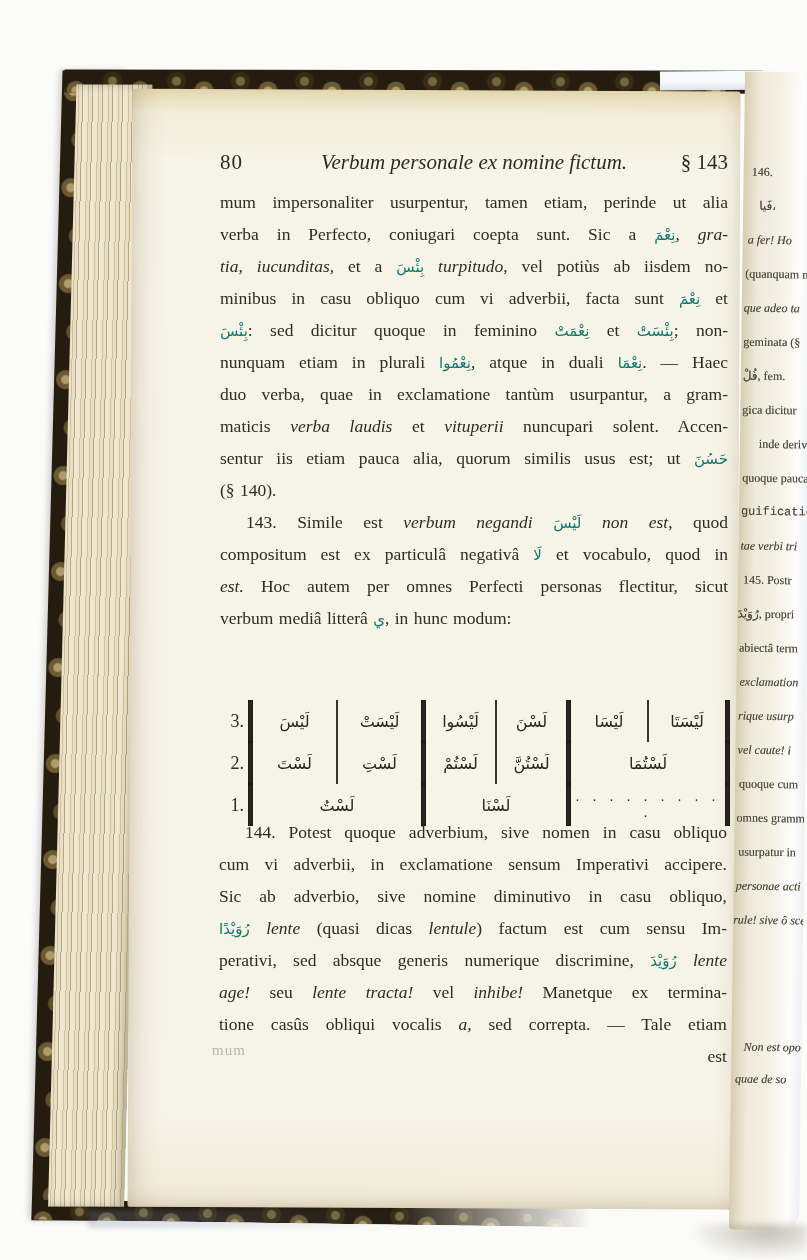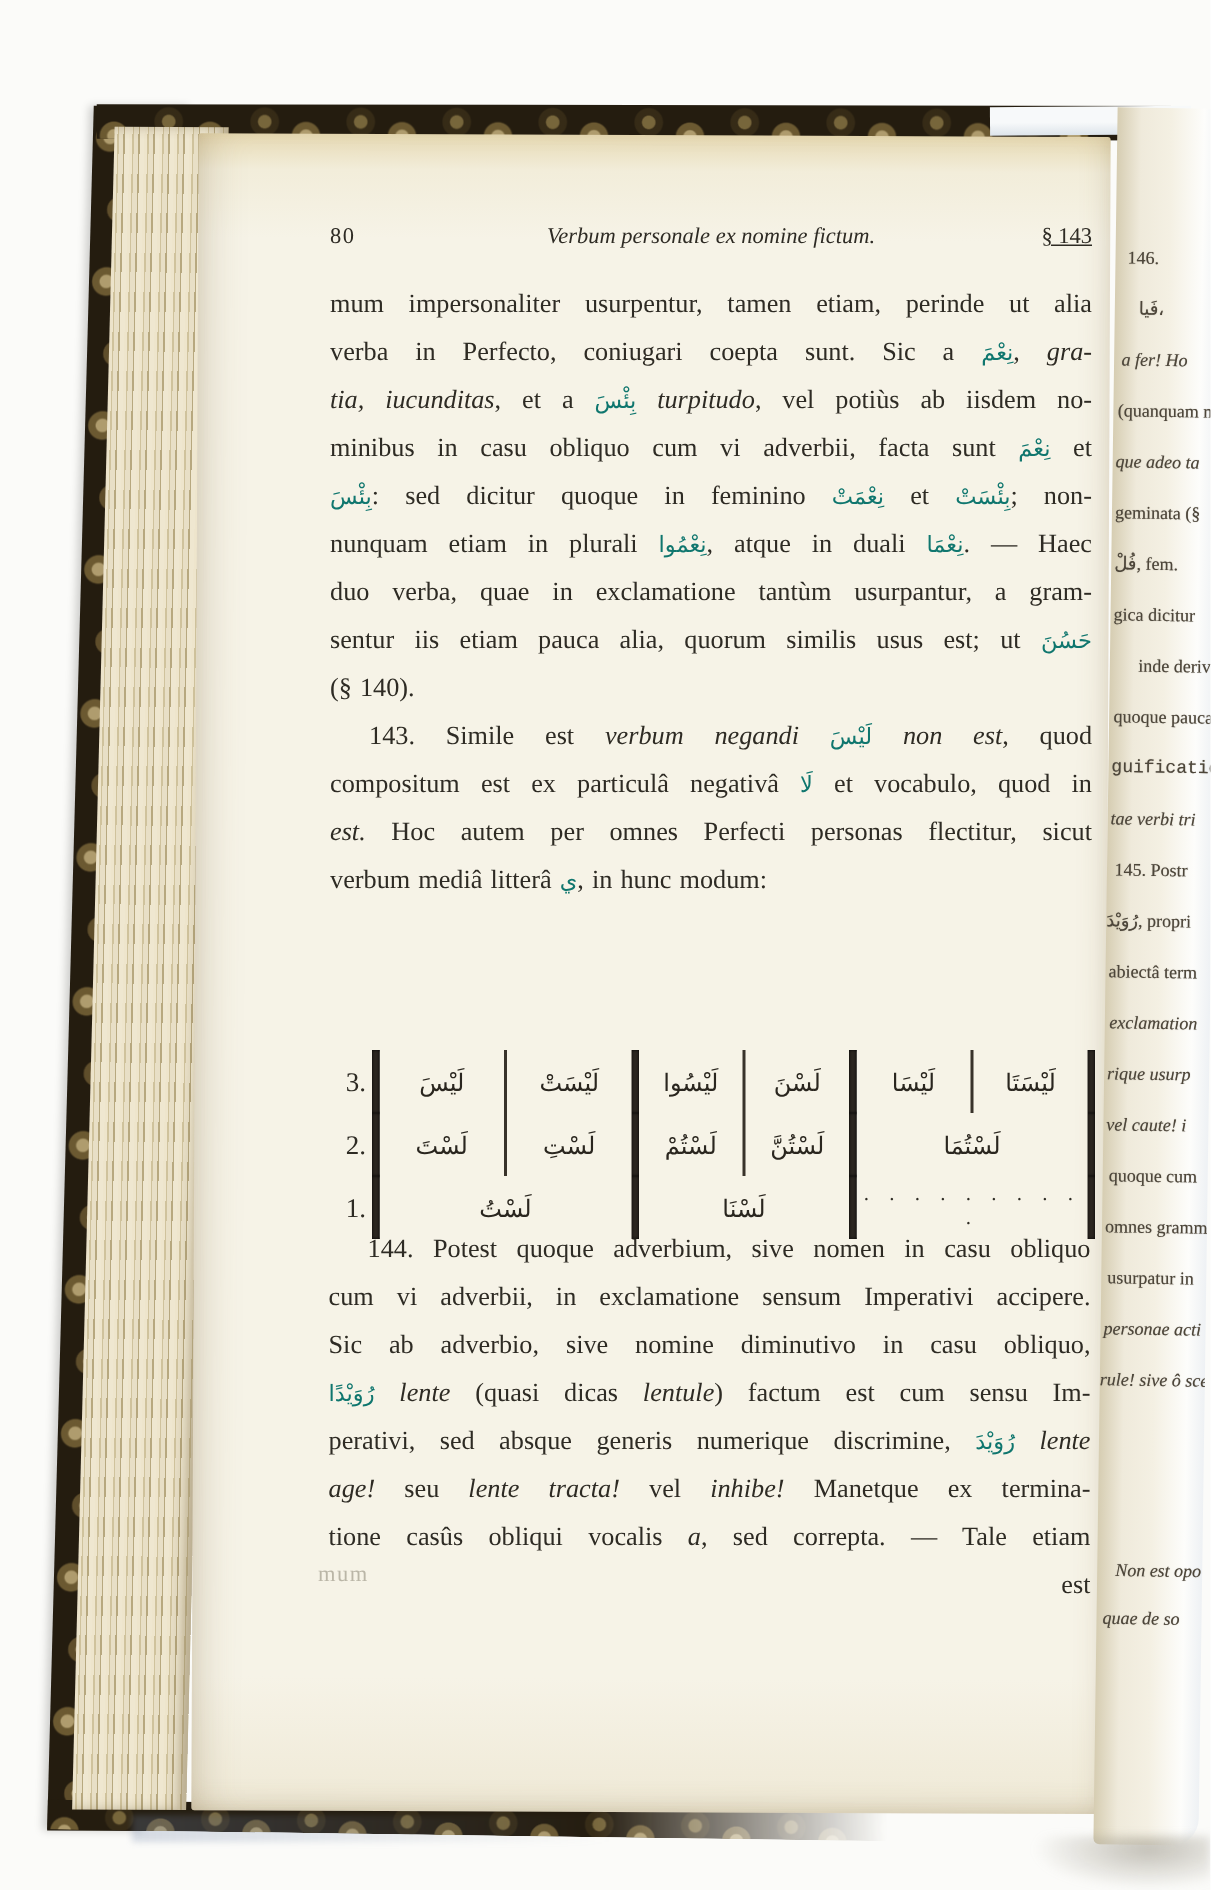--- a/index.html
+++ b/index.html
@@ -35,24 +35,24 @@
     font-family:"Liberation Serif",serif;text-shadow:0 0 .6px rgba(77,70,58,.6);}
   .frag.it{font-style:italic;}
   .notch{position:absolute;left:660px;top:71px;width:134px;height:19px;transform:rotate(-.4deg);
     background:linear-gradient(180deg,#f7f9fa 55%,#dde4ea);}
   .shadow-br{position:absolute;left:688px;top:1224px;width:119px;height:36px;
     background:radial-gradient(ellipse at 65% 25%, rgba(150,145,130,.55), transparent 70%);filter:blur(3px);}
   .tint-bl{position:absolute;left:88px;top:1210px;width:320px;height:18px;
     background:linear-gradient(90deg, rgba(115,135,170,.28), transparent);filter:blur(2px);}
   
   .pheader{position:absolute;left:220px;top:150px;width:508px;display:flex;align-items:baseline;
-    font-size:15px;}
+    font-size:21px;}
   .pheader .num{width:70px;letter-spacing:1px;}
   .pheader .ttl{flex:1;text-align:center;font-style:italic;}
-  .pheader .sec{width:70px;text-align:right;text-decoration:underline;}
+  .pheader .sec{width:70px;text-align:right;}
   .tblock{position:absolute;width:508px;font-size:17.5px;line-height:32px;word-spacing:1px;}
   #text-block-1{left:220px;top:186px;}
   #text-block-2{left:219px;top:816px;}
   .line{height:32px;overflow:hidden;}
   .line.just{text-align:justify;text-align-last:justify;}
   .line.ind{text-indent:26px;}
   .line.right{text-align:right;text-align-last:right;}
   .it{font-style:italic;}
   .ar,.he{font-family:"DejaVu Sans",sans-serif;font-size:15px;color:#0f766e;}
   
@@ -118,20 +118,21 @@
   </div>
 
   <div class="tblock" id="text-block-1">
       <div class="line just"><span>mum impersonaliter usurpentur, tamen etiam, perinde ut alia</span></div>
       <div class="line just"><span>verba in Perfecto, coniugari coepta sunt. Sic a </span><span class="ar" dir="rtl">نِعْمَ</span><span>, </span><span class="it">gra-</span></div>
       <div class="line just"><span class="it">tia, iucunditas</span><span>, et a </span><span class="ar" dir="rtl">بِئْسَ</span><span> </span><span class="it">turpitudo</span><span>, vel potiùs ab iisdem no-</span></div>
       <div class="line just"><span>minibus in casu obliquo cum vi adverbii, facta sunt </span><span class="ar" dir="rtl">نِعْمَ</span><span> et</span></div>
       <div class="line just"><span class="ar" dir="rtl">بِئْسَ</span><span>: sed dicitur quoque in feminino </span><span class="ar" dir="rtl">نِعْمَتْ</span><span> et </span><span class="ar" dir="rtl">بِئْسَتْ</span><span>; non-</span></div>
       <div class="line just"><span>nunquam etiam in plurali </span><span class="ar" dir="rtl">نِعْمُوا</span><span>, atque in duali </span><span class="ar" dir="rtl">نِعْمَا</span><span>. — Haec</span></div>
       <div class="line just"><span>duo verba, quae in exclamatione tantùm usurpantur, a gram-</span></div>
+      <div class="line just"><span>maticis </span><span class="it">verba laudis</span><span> et </span><span class="it">vituperii</span><span> nuncupari solent. Accen-</span></div>
       <div class="line just"><span>sentur iis etiam pauca alia, quorum similis usus est; ut </span><span class="ar" dir="rtl">حَسُنَ</span></div>
       <div class="line"><span>(§ 140).</span></div>
       <div class="line just ind"><span>143. Simile est </span><span class="it">verbum negandi</span><span> </span><span class="ar" dir="rtl">لَيْسَ</span><span> </span><span class="it">non est</span><span>, quod</span></div>
       <div class="line just"><span>compositum est ex particulâ negativâ </span><span class="ar" dir="rtl">لَا</span><span> et vocabulo, quod in</span></div>
       <div class="line just"><span class="it">est.</span><span> Hoc autem per omnes Perfecti personas flectitur, sicut</span></div>
       <div class="line"><span>verbum mediâ litterâ </span><span class="ar" dir="rtl">ي</span><span>, in hunc modum:</span></div>
     </div>
 
   <div id="paradigm-table">
       <div class="trow">

